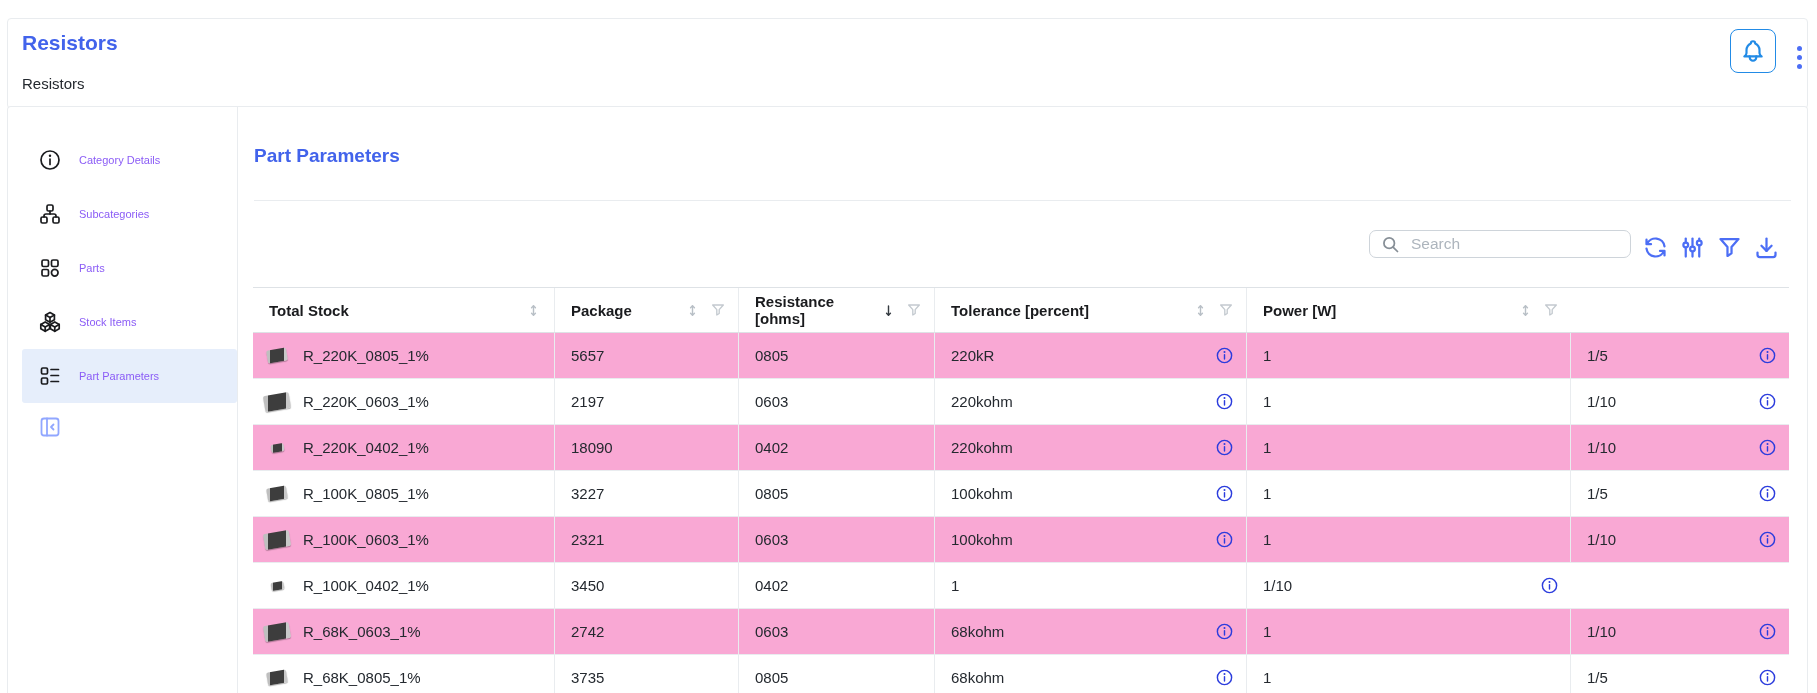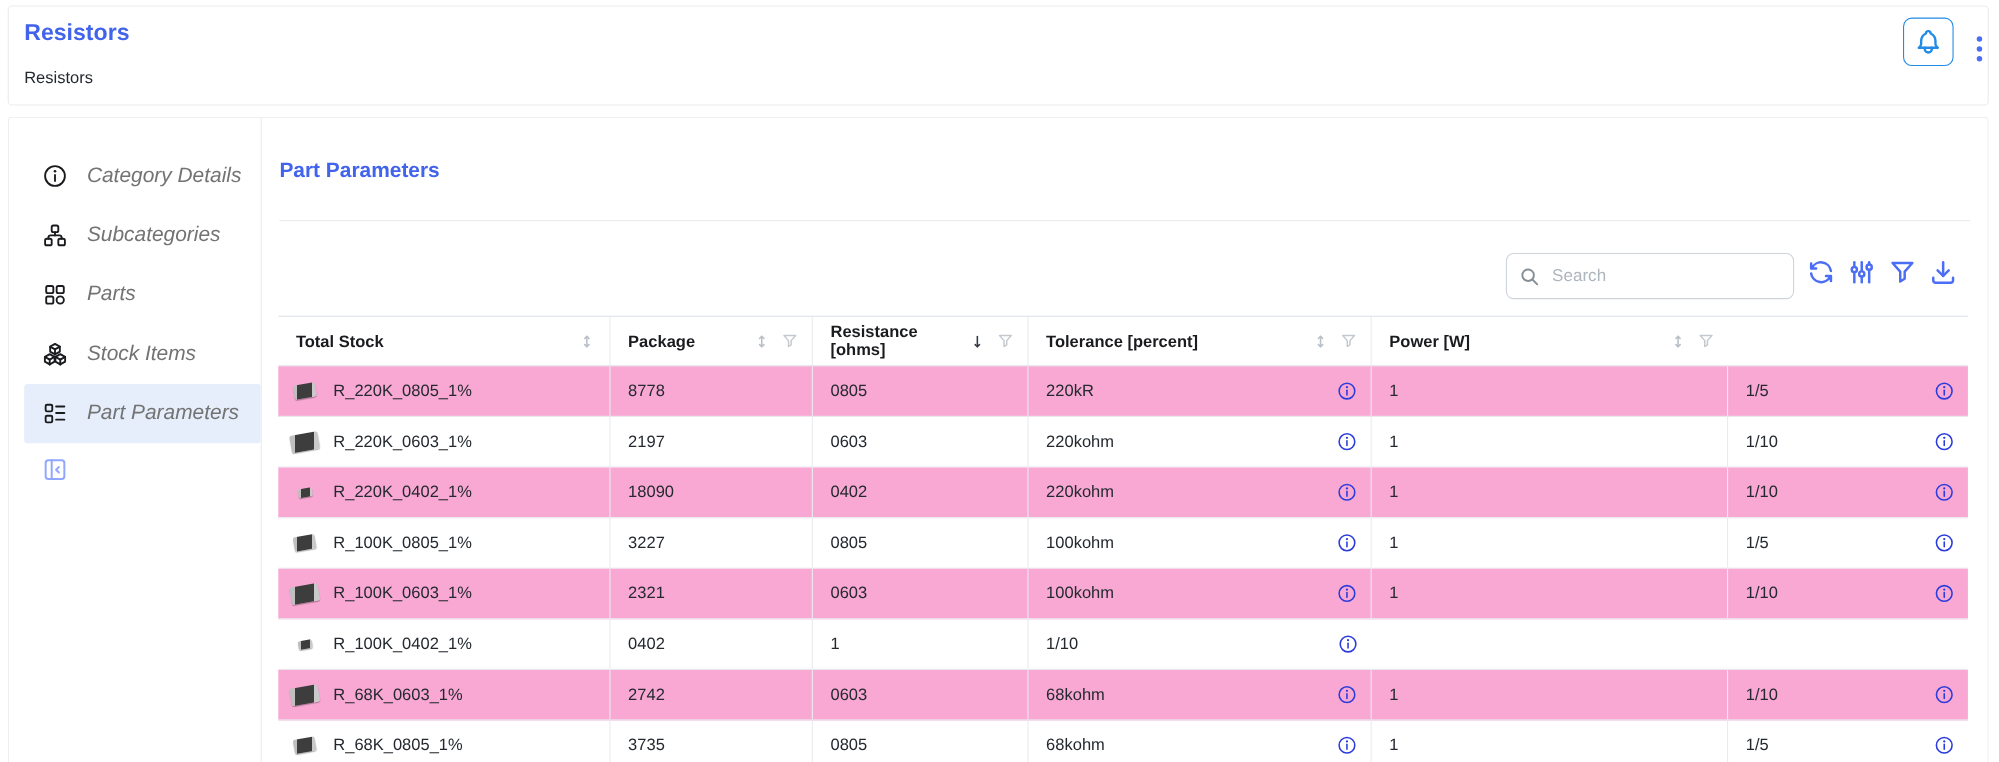--- a/index.html
+++ b/index.html
@@ -2,46 +2,46 @@
 <html><head>
 <meta charset="utf-8">
 <style>
   html,body{margin:0;padding:0;}
   body{
     width:1817px;height:693px;position:relative;overflow:hidden;
     background:#fff;font-family:"Liberation Sans",sans-serif;color:#24292f;
     -webkit-font-smoothing:antialiased;
   }
   .card{position:absolute;background:#fff;border:1px solid #e9ecef;border-radius:4px;box-sizing:border-box;}
-  #header-card{left:7px;top:5px;width:1801px;height:91px;}
+  #header-card{left:7px;top:18px;width:1801px;height:91px;}
   #main-card{left:7px;top:106px;width:1801px;height:640px;border-bottom:none;}
 
   
   .page-title{position:absolute;left:14px;top:12px;font-size:21px;font-weight:700;color:#4263eb;}
   .breadcrumb{position:absolute;left:14px;top:56px;font-size:15px;color:#24292f;}
   .bell-btn{position:absolute;left:1722px;top:10px;width:44px;height:42px;border:1px solid #228be6;
     border-radius:8px;display:flex;align-items:center;justify-content:center;cursor:pointer;background:#fff;}
   .dots-btn{position:absolute;left:1782px;top:18px;width:18px;height:40px;display:flex;flex-direction:column;
     align-items:center;justify-content:center;gap:4px;cursor:pointer;}
   .dots-btn i{width:5px;height:5px;border-radius:50%;background:#4c6ef5;display:block;}
 
   
   .sidebar{position:absolute;left:0;top:0;width:230px;height:100%;border-right:1px solid #e9ecef;
     box-sizing:border-box;padding-top:26px;}
   .side-item{height:54px;display:flex;align-items:center;gap:17px;padding-left:16px;margin-left:14px;
-    margin-right:0;font-size:19px;color:#737373;cursor:pointer;border-radius:3px;font-style:italic;}
+    margin-right:0;font-size:11px;color:#8b5cf6;cursor:pointer;border-radius:3px;}
   .side-item.selected{background:#e6eefb;}
   .side-item svg{flex:0 0 auto;}
   .collapse-btn{position:absolute;left:30px;top:308px;width:24px;height:24px;cursor:pointer;}
 
   
   .content-heading{position:absolute;left:246px;top:38px;font-size:19px;font-weight:700;color:#4263eb;}
   .content-rule{position:absolute;left:246px;top:93px;width:1537px;height:1px;background:#e9ecef;}
 
-  .search-box{position:absolute;left:1361px;top:123px;width:262px;height:42px;border:1px solid #ced4da;
+  .search-box{position:absolute;left:1361px;top:123px;width:262px;height:28px;border:1px solid #ced4da;
     border-radius:7px;box-sizing:border-box;display:flex;align-items:center;gap:8px;padding:0 10px;background:#fff;}
   .search-box input{border:none;outline:none;flex:1;font-size:15.5px;font-family:inherit;color:#343a40;min-width:0;background:transparent;}
   .search-box input::placeholder{color:#adb5bd;}
   .toolbar{position:absolute;left:1634px;top:127px;display:flex;gap:10px;align-items:center;}
   .tool-btn{width:27px;height:27px;display:flex;align-items:center;justify-content:center;cursor:pointer;}
 
   
   .ptable{position:absolute;left:245px;top:180px;width:1536px;}
   .trow{display:grid;grid-template-columns:302px 184px 196px 312px 324px 218px;align-items:stretch;}
   .thead{border-top:1px solid #dee2e6;border-bottom:1px solid #dee2e6;height:44px;}
@@ -258,21 +258,21 @@
 
     <div id="table-body">
         <div class="trow body-row stripe">
     <div class="cell sep part-cell">
       <span class="thumb-box">
               <span class="chip pkg-0805"></span>
             </span>
       <span>R_220K_0805_1%</span>
     </div>
     <div class="cell sep">
-            <span>8778</span>
+            <span>5657</span>
           </div>
     <div class="cell sep">
             <span>0805</span>
           </div>
     <div class="cell sep">
       <span class="val-info">
               <span>220kR</span>
         <span class="info-btn">
           <svg width="19" height="19" viewBox="0 0 24 24" fill="none" stroke="#2b3cdd" stroke-width="1.8" stroke-linecap="round">
             <circle cx="12" cy="12" r="9"></circle>
@@ -463,20 +463,23 @@
     </div>
   </div>
         <div class="trow body-row">
     <div class="cell sep part-cell">
       <span class="thumb-box">
               <span class="chip pkg-0402"></span>
             </span>
       <span>R_100K_0402_1%</span>
     </div>
     <div class="cell sep">
+            <span>3450</span>
+          </div>
+    <div class="cell sep">
             <span>0402</span>
           </div>
     <div class="cell sep">
             <span>1</span>
           </div>
     <div class="cell">
       <span class="val-info">
               <span>1/10</span>
         <span class="info-btn">
           <svg width="19" height="19" viewBox="0 0 24 24" fill="none" stroke="#2b3cdd" stroke-width="1.8" stroke-linecap="round">

